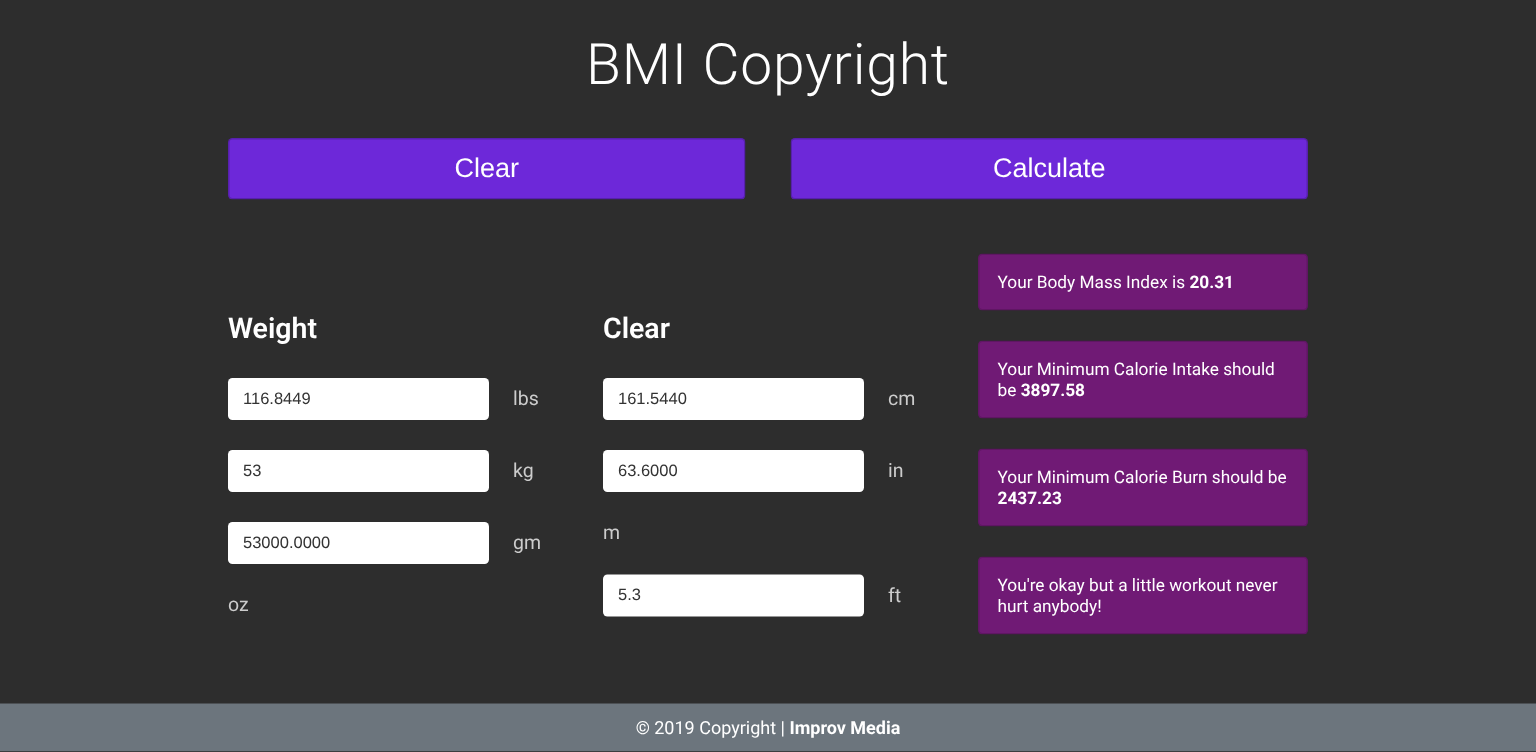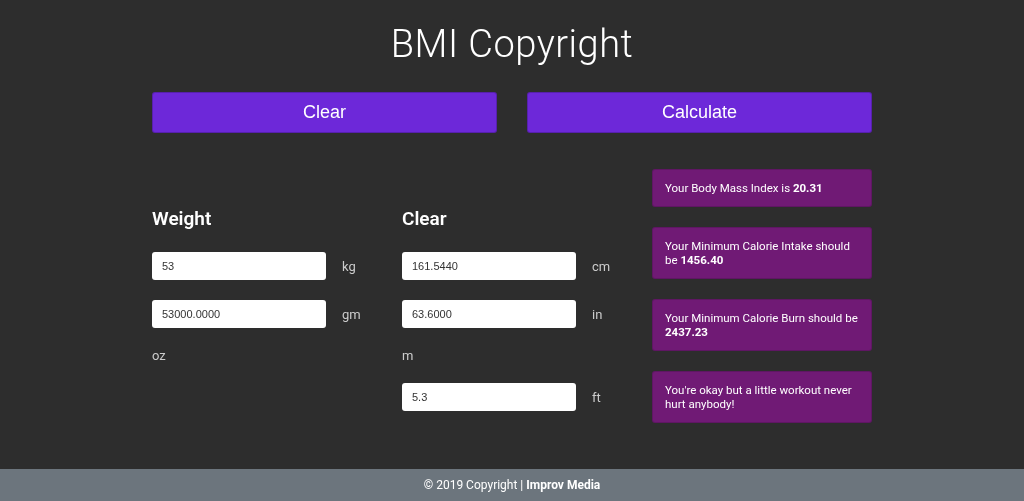--- a/index.html
+++ b/index.html
@@ -114,20 +114,24 @@
     <button class="btn">Clear</button>
     <button class="btn">Calculate</button>
   </div>
 
   <div class="columns">
 
     <div class="column">
       <h2>Weight</h2>
 
       <div class="input-row">
+        <input class="input-field" type="text" value="116.8449" style="">
+        <span class="unit-label">lbs</span>
+      </div>
+      <div class="input-row">
         <input class="input-field" type="text" value="53" style="">
         <span class="unit-label">kg</span>
       </div>
       <div class="input-row">
         <input class="input-field" type="text" value="53000.0000" style="">
         <span class="unit-label">gm</span>
       </div>
       <div class="input-row">
         <span class="unit-label">oz</span>
       </div>
@@ -152,21 +156,21 @@
         <span class="unit-label">ft</span>
       </div>
     </div>
 
     <div class="column">
 
       <div class="card">
         <span>Your Body Mass Index is </span><strong>20.31</strong>
       </div>
       <div class="card">
-        <span>Your Minimum Calorie Intake should be </span><strong>1456.40</strong>
+        <span>Your Minimum Calorie Intake should be </span><strong>3897.58</strong>
       </div>
       <div class="card">
         <span>Your Minimum Calorie Burn should be </span><strong>2437.23</strong>
       </div>
       <div class="card">
         <span>You're okay but a little workout never hurt anybody!</span>
       </div>
     </div>
 
   </div>

